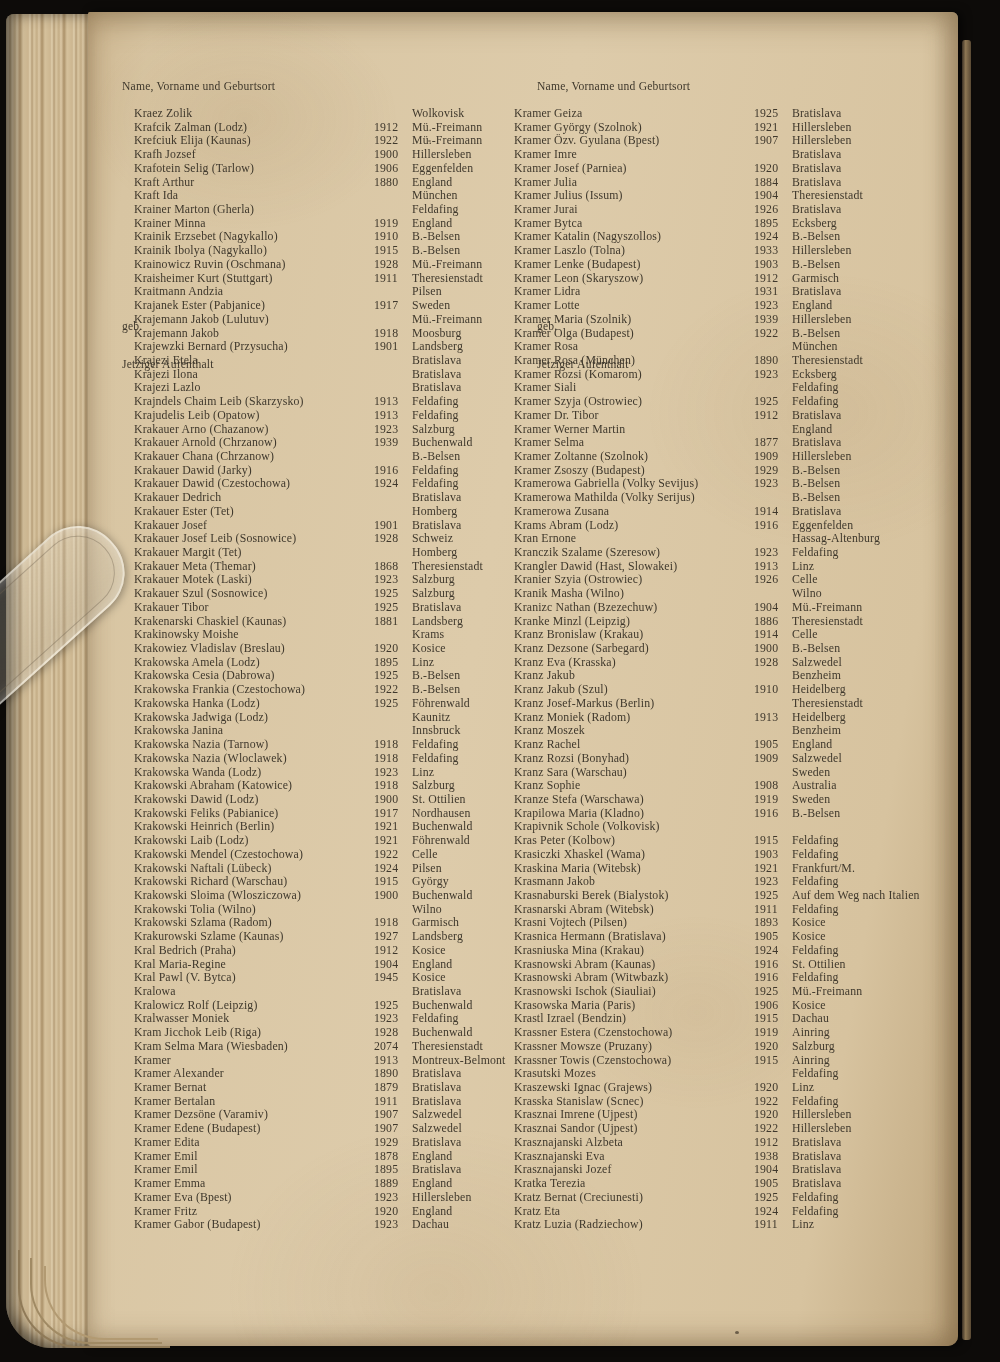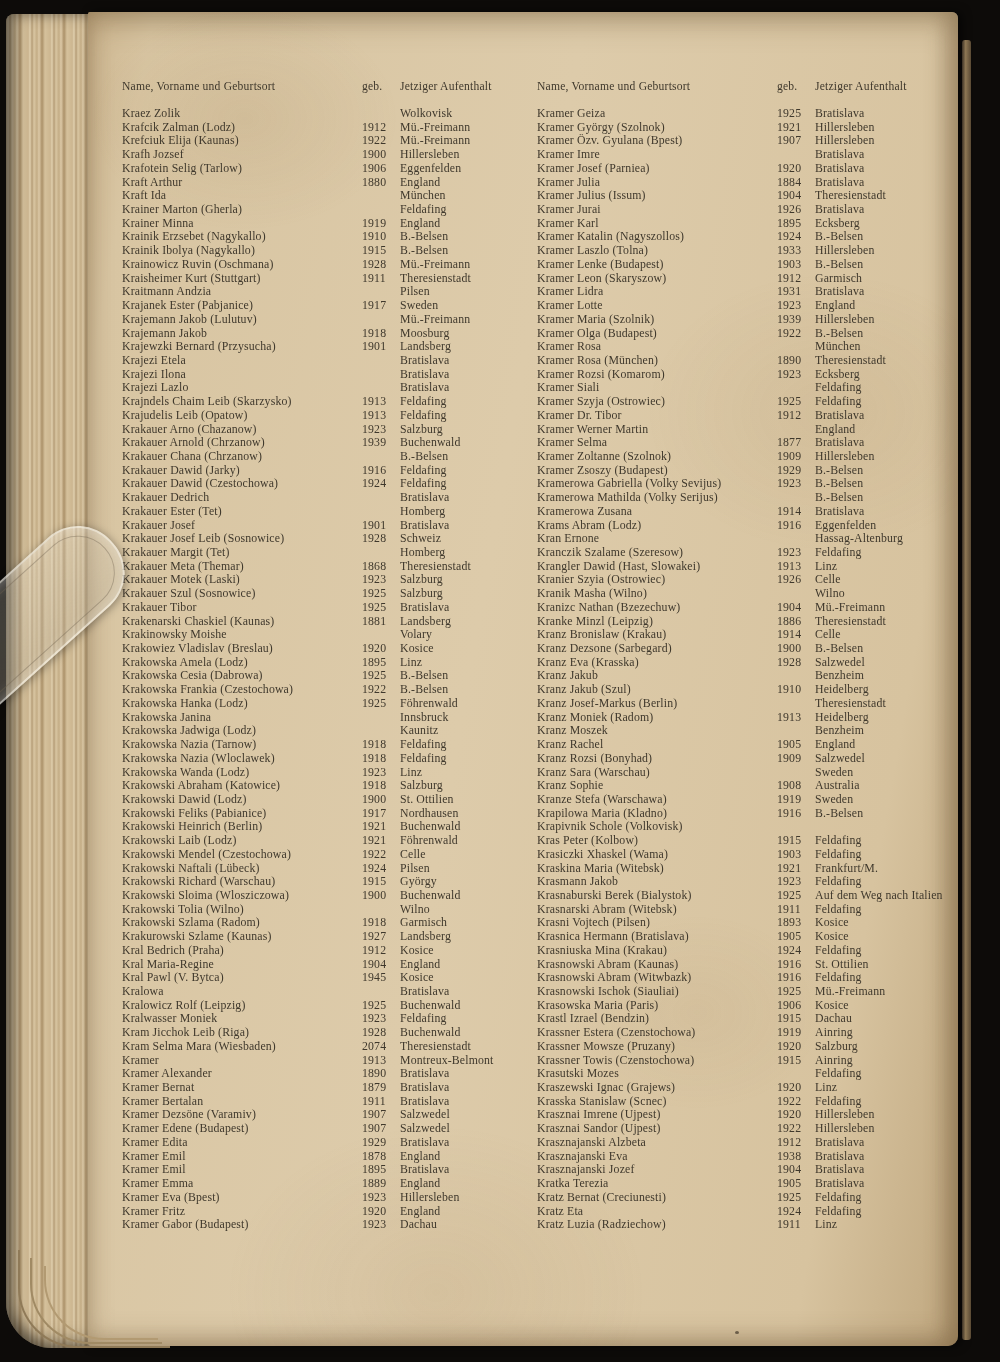--- a/index.html
+++ b/index.html
@@ -53,24 +53,24 @@
     border:2px solid rgba(252,250,242,.55);
     background:linear-gradient(180deg,rgba(245,242,232,.22),rgba(190,182,165,.30));
     box-shadow:0 2px 8px rgba(0,0,0,.35), inset 0 0 14px rgba(255,255,255,.30);
   }
   .clip::after{
     content:"";position:absolute;inset:7px;border-radius:37px;
     border:1.5px solid rgba(110,98,80,.38);
   }
   
   .content{position:absolute;inset:0;color:#3f382c;}
-  .hdr-group{position:absolute;top:80px;display:flex;width:410px;font-size:11.6px;letter-spacing:.2px;}
+  .hdr-group{position:absolute;top:80px;display:flex;width:410px;font-size:11.6px;letter-spacing:.2px;flex-direction:column;}
   .hdr-left{left:122px;} .hdr-right{left:537px;}
   .rows-col{position:absolute;top:107px;width:412px;font-size:11.8px;letter-spacing:.15px;}
-  .col-left{left:122px;} .col-right{left:537px;}
+  .col-left{left:134px;} .col-right{left:514px;}
   .row{display:flex;align-items:flex-start;min-height:13.72px;line-height:13.72px;}
   .cell{display:block;}
   .c-name{flex:0 0 240px;white-space:nowrap;overflow:visible;}
   .c-geb{flex:0 0 38px;white-space:nowrap;}
   .c-res{flex:1 1 auto;line-height:13.72px;}
   .hdr-group .c-name,.hdr-group .c-geb,.hdr-group .c-res{white-space:nowrap;}
   .speck{position:absolute;width:4px;height:3px;border-radius:50%;background:#6b5d49;}
   .speck1{left:735px;top:1331px;}
   .speck2{left:428px;top:140px;width:3px;height:2px;opacity:.7;}
 </style>
@@ -282,21 +282,21 @@
         <span class="cell c-res">Bratislava</span>
       </div>
       <div class="row">
         <span class="cell c-name">Krakenarski Chaskiel (Kaunas)</span>
         <span class="cell c-geb">1881</span>
         <span class="cell c-res">Landsberg</span>
       </div>
       <div class="row">
         <span class="cell c-name">Krakinowsky Moishe</span>
         <span class="cell c-geb"></span>
-        <span class="cell c-res">Volary</span>
+        <span class="cell c-res">Krams</span>
       </div>
       <div class="row">
         <span class="cell c-name">Krakowiez Vladislav (Breslau)</span>
         <span class="cell c-geb">1920</span>
         <span class="cell c-res">Kosice</span>
       </div>
       <div class="row">
         <span class="cell c-name">Krakowska Amela (Lodz)</span>
         <span class="cell c-geb">1895</span>
         <span class="cell c-res">Linz</span>
@@ -310,28 +310,28 @@
         <span class="cell c-name">Krakowska Frankia (Czestochowa)</span>
         <span class="cell c-geb">1922</span>
         <span class="cell c-res">B.-Belsen</span>
       </div>
       <div class="row">
         <span class="cell c-name">Krakowska Hanka (Lodz)</span>
         <span class="cell c-geb">1925</span>
         <span class="cell c-res">Föhrenwald</span>
       </div>
       <div class="row">
+        <span class="cell c-name">Krakowska Jadwiga (Lodz)</span>
+        <span class="cell c-geb"></span>
+        <span class="cell c-res">Kaunitz</span>
+      </div>
+      <div class="row">
         <span class="cell c-name">Krakowska Janina</span>
         <span class="cell c-geb"></span>
         <span class="cell c-res">Innsbruck</span>
-      </div>
-      <div class="row">
-        <span class="cell c-name">Krakowska Jadwiga (Lodz)</span>
-        <span class="cell c-geb"></span>
-        <span class="cell c-res">Kaunitz</span>
       </div>
       <div class="row">
         <span class="cell c-name">Krakowska Nazia (Tarnow)</span>
         <span class="cell c-geb">1918</span>
         <span class="cell c-res">Feldafing</span>
       </div>
       <div class="row">
         <span class="cell c-name">Krakowska Nazia (Wloclawek)</span>
         <span class="cell c-geb">1918</span>
         <span class="cell c-res">Feldafing</span>
@@ -542,21 +542,21 @@
         <span class="cell c-name">Kramer Julius (Issum)</span>
         <span class="cell c-geb">1904</span>
         <span class="cell c-res">Theresienstadt</span>
       </div>
       <div class="row">
         <span class="cell c-name">Kramer Jurai</span>
         <span class="cell c-geb">1926</span>
         <span class="cell c-res">Bratislava</span>
       </div>
       <div class="row">
-        <span class="cell c-name">Kramer Karl</span>
+        <span class="cell c-name">Kramer Bytca</span>
         <span class="cell c-geb">1895</span>
         <span class="cell c-res">Ecksberg</span>
       </div>
       <div class="row">
         <span class="cell c-name">Kramer Katalin (Nagyszollos)</span>
         <span class="cell c-geb">1924</span>
         <span class="cell c-res">B.-Belsen</span>
       </div>
       <div class="row">
         <span class="cell c-name">Kramer Laszlo (Tolna)</span>

